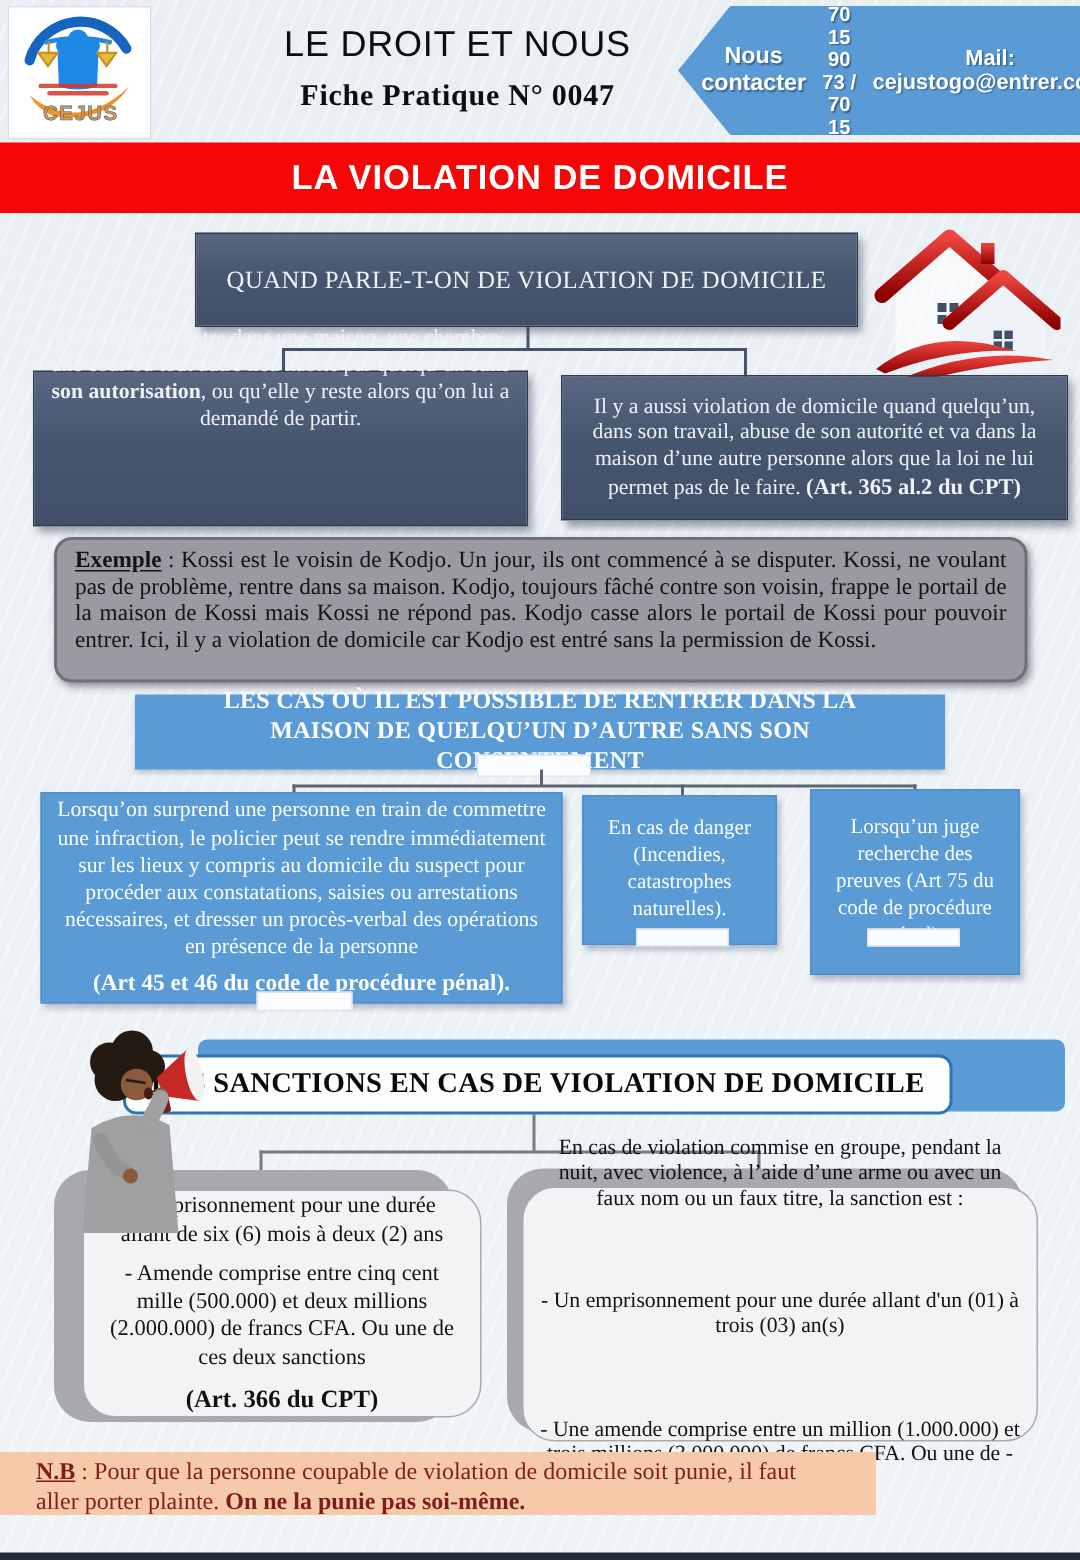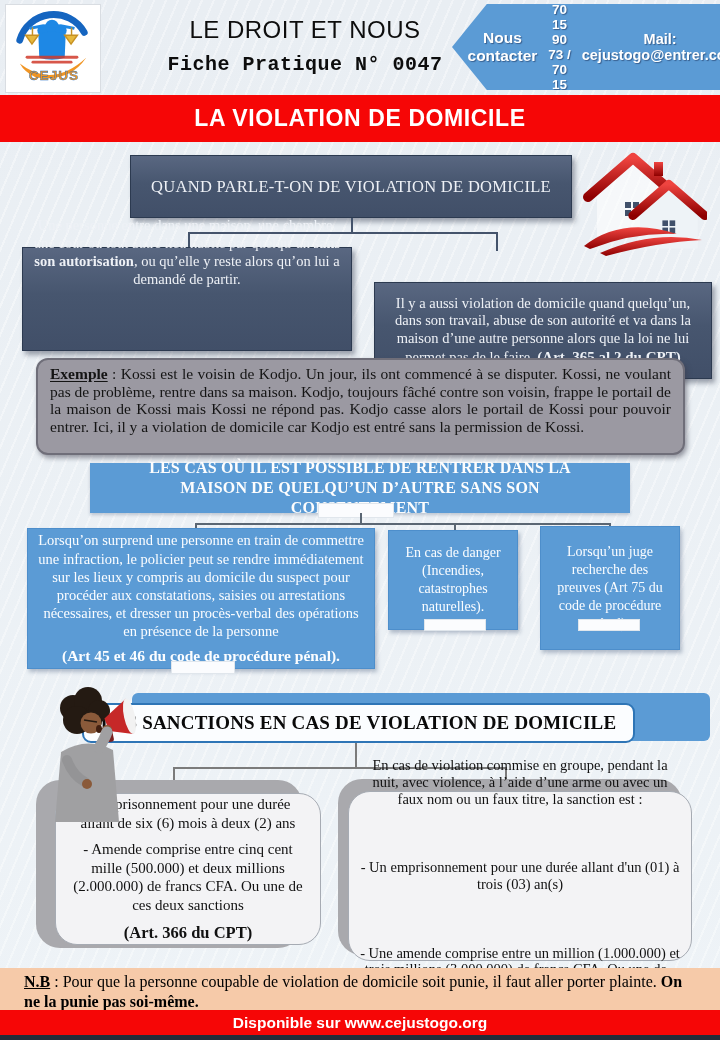--- a/index.html
+++ b/index.html
@@ -6,21 +6,21 @@
   .page{
     position:relative;width:720px;height:1040px;overflow:hidden;
     background-color:#ecf1f6;
     background-image:
       repeating-linear-gradient(113deg, rgba(255,255,255,0) 0 9px, rgba(255,255,255,.38) 9px 11px),
       linear-gradient(180deg,#e9eef3,#eef3f7);
     font-family:"Liberation Serif", serif;
   }
   .abs{position:absolute;}
   .sans{font-family:"Liberation Sans", sans-serif;}
-  .mono{font-family:Liberation Mono, monospace;}
+  .mono{font-family:Liberation Serif, serif;}
 
   
   .logo-box{left:5px;top:4px;width:94px;height:87px;background:#fff;border:1px solid #d9dde2;}
   .masthead{left:140px;top:16px;width:330px;text-align:center;color:#0d0d0d;}
   .masthead-title{font-size:24px;font-weight:400;letter-spacing:.5px;}
   .masthead-sub{font-size:20px;font-weight:bold;margin-top:9px;letter-spacing:.5px;}
   .contact{
     left:452px;top:4px;width:268px;height:86px;background:#5b9bd5;
     clip-path:polygon(0 50%, 13% 0, 100% 0, 100% 100%, 13% 100%);
     display:flex;justify-content:center;align-items:center;
@@ -39,21 +39,21 @@
 
   
   .darkbox{
     background:linear-gradient(180deg,#596781 0%,#47566f 45%,#414f68 100%);
     border:1px solid #2c3a50;box-shadow:3px 4px 5px rgba(50,60,80,.45);
     color:#eef1f6;text-align:center;display:flex;flex-direction:column;
     justify-content:center;box-sizing:border-box;
   }
   .def-title{left:130px;top:155px;width:442px;height:63px;font-size:16.5px;letter-spacing:.3px;}
   .def-left{left:22px;top:247px;width:330px;height:104px;padding:4px 10px;font-size:14.5px;line-height:1.22;gap:26px;}
-  .def-right{left:374px;top:250px;width:338px;height:97px;padding:4px 10px;font-size:14.5px;line-height:1.22;margin-top:32px;}
+  .def-right{left:374px;top:250px;width:338px;height:97px;padding:4px 10px;font-size:14.5px;line-height:1.22;}
   .ref-line{font-weight:bold;font-size:15px;margin-top:5px;}
 
   .conn{background:#44536b;}
   .conn2{background:#5a6673;}
   .conn3{background:#7b7b7b;}
 
   
   .example{
     left:36px;top:358px;width:649px;height:97px;background:#9b99a2;
     border:2px solid #6f6e79;border-radius:12px;box-shadow:2px 3px 5px rgba(60,60,75,.5);
@@ -93,22 +93,22 @@
     background:#f3f3f5;border:1px solid #a6abb3;border-radius:22px;
     display:flex;flex-direction:column;justify-content:center;text-align:center;
     box-sizing:border-box;color:#111;
   }
   .sanc-left{left:55px;top:793px;width:266px;height:152px;padding:6px 13px;font-size:15px;line-height:1.24;}
   .sanc-right{left:348px;top:791px;width:344px;height:170px;padding:4px 10px;font-size:14.5px;line-height:1.15;gap:44px;}
   .sanc-left p, .sanc-right p{margin:4px 0;}
   .sanc-ref{font-weight:bold;font-size:16.5px;}
 
   
-  .nb{left:0;top:968px;width:720px;height:42px;background:#f6caa9;
-      padding:4px 24px 0;box-sizing:border-box;font-size:16px;line-height:1.28;color:#000000;}
+  .nb{left:0;top:968px;width:584px;height:42px;background:#f6caa9;
+      padding:4px 24px 0;box-sizing:border-box;font-size:16px;line-height:1.28;color:#7f1d1d;}
   .footer{left:0;top:1010px;width:720px;height:25px;background:#f60606;color:#fff;
       font-weight:bold;font-size:15.5px;text-align:center;line-height:25px;}
   .bottom-strip{left:0;top:1035px;width:720px;height:5px;background:#232c39;}
 </style>
 </head>
 <body>
 
 <div class="page">
 
   <div class="abs logo-box">
@@ -279,18 +279,15 @@
   <div class="abs sancbox sanc-right">
     <p>En cas de violation commise en groupe, pendant la nuit, avec violence, à l’aide d’une arme ou avec un faux nom ou un faux titre, la sanction est :</p>
     <p>- Un emprisonnement pour une durée allant d'un (01) à trois (03) an(s)</p>
     <p>- Une amende comprise entre un million (1.000.000) et trois millions (3.000.000) de francs CFA. Ou une de - ces deux sanctions.</p>
   </div>
 
   <div class="abs nb">
     <b><u>N.B</u></b><span> : </span><span>Pour que la personne coupable de violation de domicile soit punie, il faut aller porter plainte. </span><b>On ne la punie pas soi-même.</b>
   </div>
 
-  <div class="abs footer sans">
-    <span>Disponible sur www.cejustogo.org</span>
-  </div>
   <div class="abs bottom-strip"></div>
 
 </div>
 
 </body></html>

